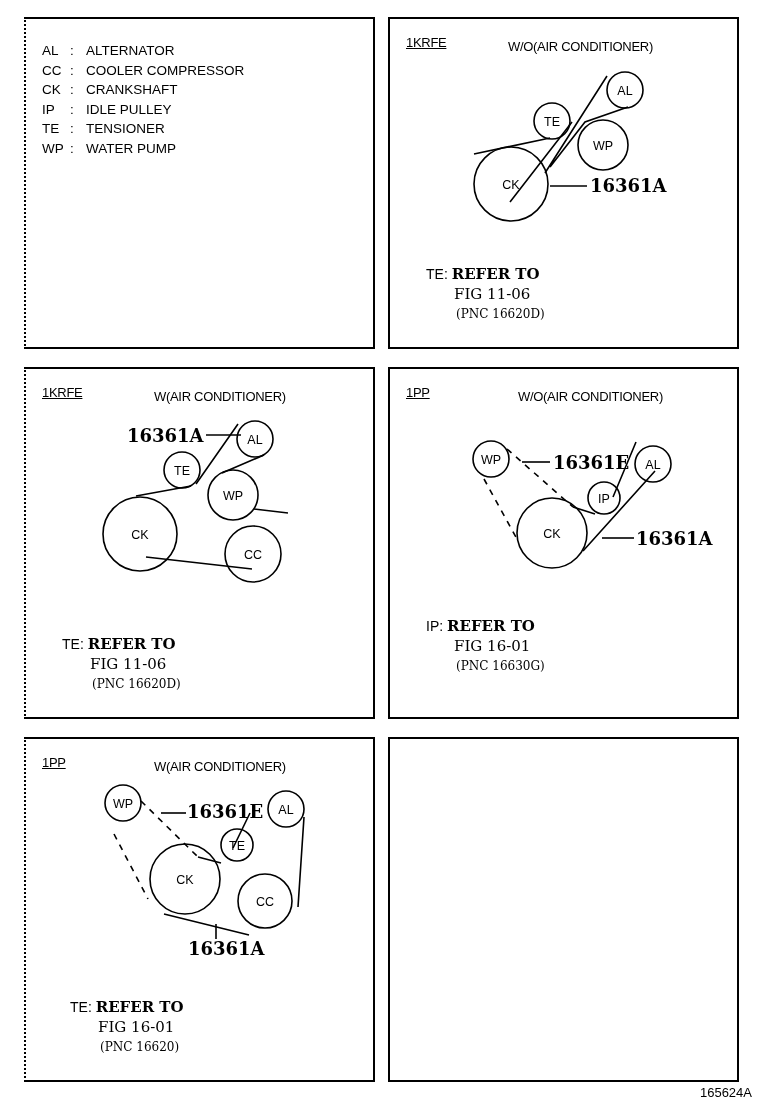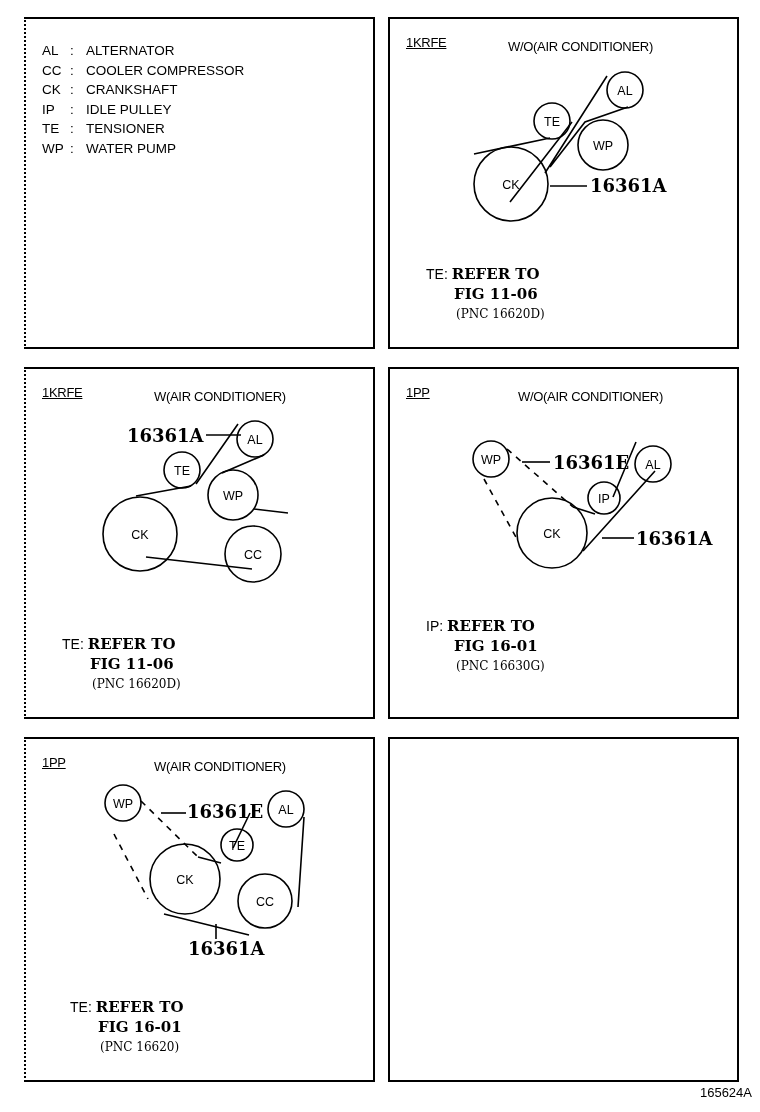--- a/index.html
+++ b/index.html
@@ -11,21 +11,21 @@
   .legend-row { display: flex; }
   .legend-code { width: 28px; }
   .legend-colon { width: 16px; }
   .engine { position: absolute; left: 16px; top: 16px; font-size: 13px; text-decoration: underline; letter-spacing: -0.3px; text-align: center; }
   .variant { position: absolute; top: 20px; font-size: 13px; letter-spacing: -0.3px; }
   svg.diagram { position: absolute; left: 0; top: 0; overflow: visible; }
   .pulley-label { font-family: "Liberation Sans", sans-serif; font-size: 12.5px; }
   .part-num { font-family: "DejaVu Serif", serif; font-weight: bold; font-size: 18px; }
   .note { position: absolute; font-family: "Liberation Sans", sans-serif; font-size: 14px; line-height: 20px; }
   .note .ref { font-family: "DejaVu Serif", serif; font-weight: bold; font-size: 15px; }
-  .note .indent { padding-left: 28px; font-family: "DejaVu Serif", serif; font-weight: bold; font-size: 15px; }
+  .note .indent { padding-left: 28px; font-family: "DejaVu Serif", serif; font-weight: normal; font-size: 15px; }
   .note .indent.pnc { font-weight: normal; font-size: 12px; padding-left: 30px; }
   .figure-id { position: absolute; right: 8px; bottom: 12px; font-size: 13px; }
 </style>
 </head>
 <body>
 
 <div class="panel left-dotted" style="left:24px; top:17px; width:351px; height:332px;">
   <div class="legend">
     <div class="legend-row">
         <span class="legend-code">AL</span>

